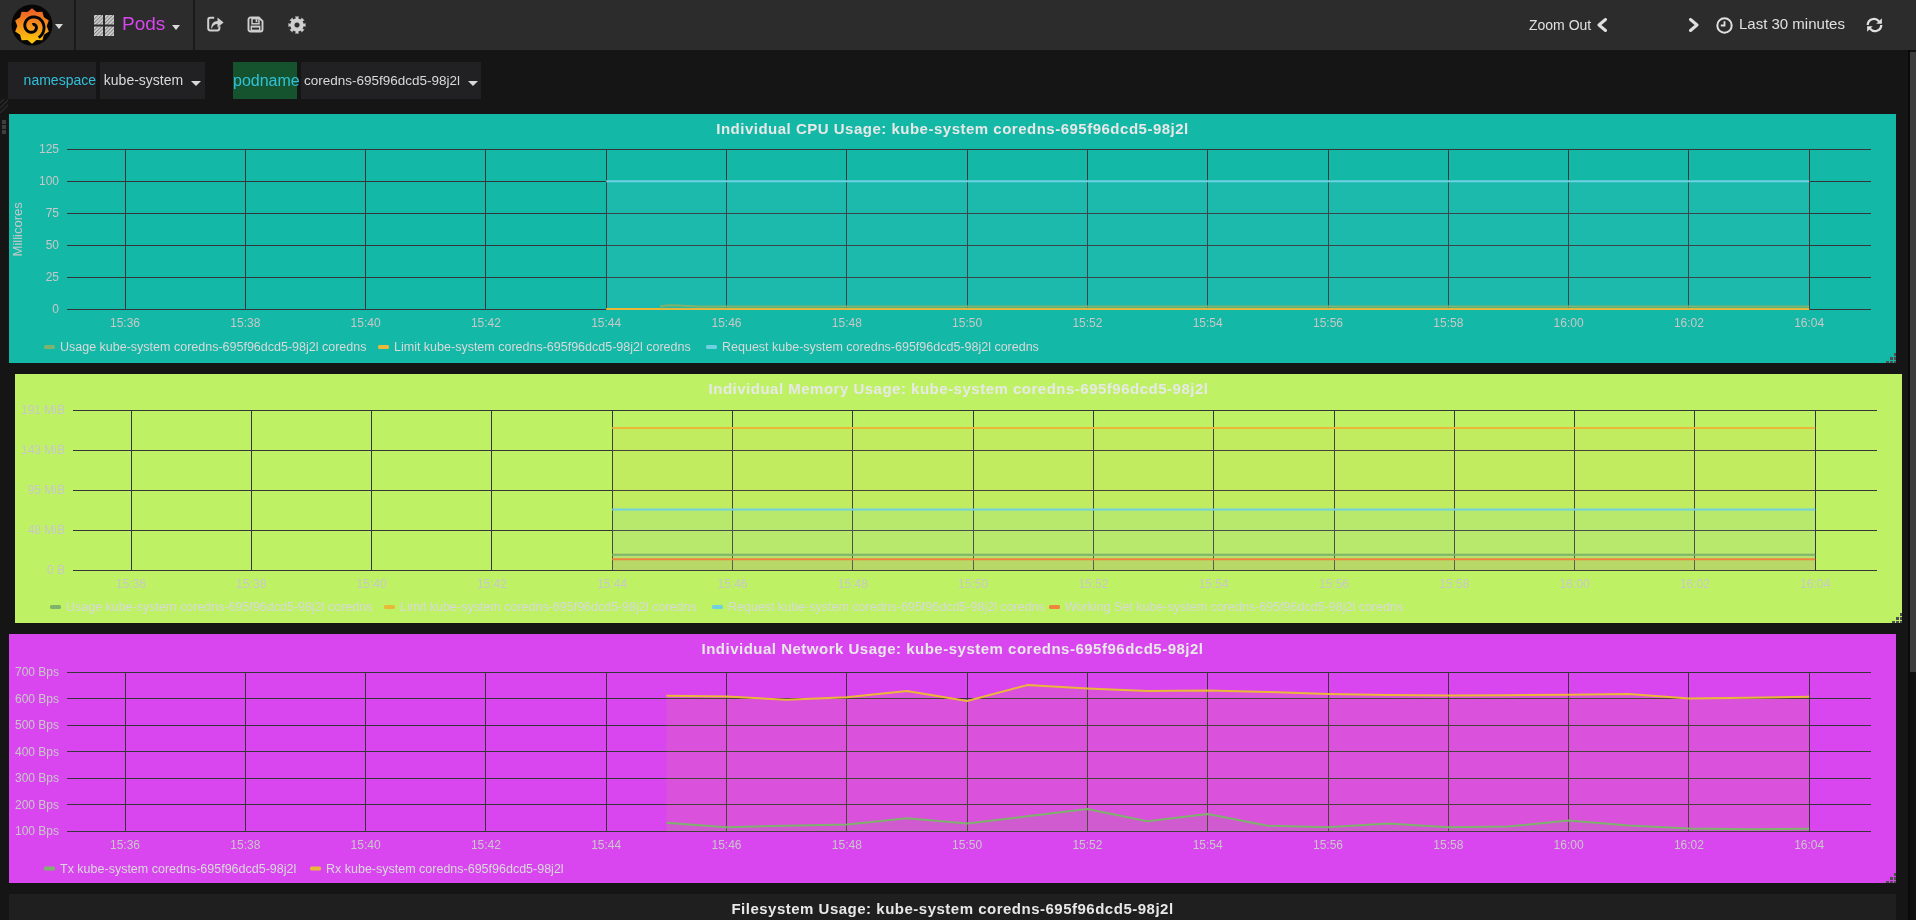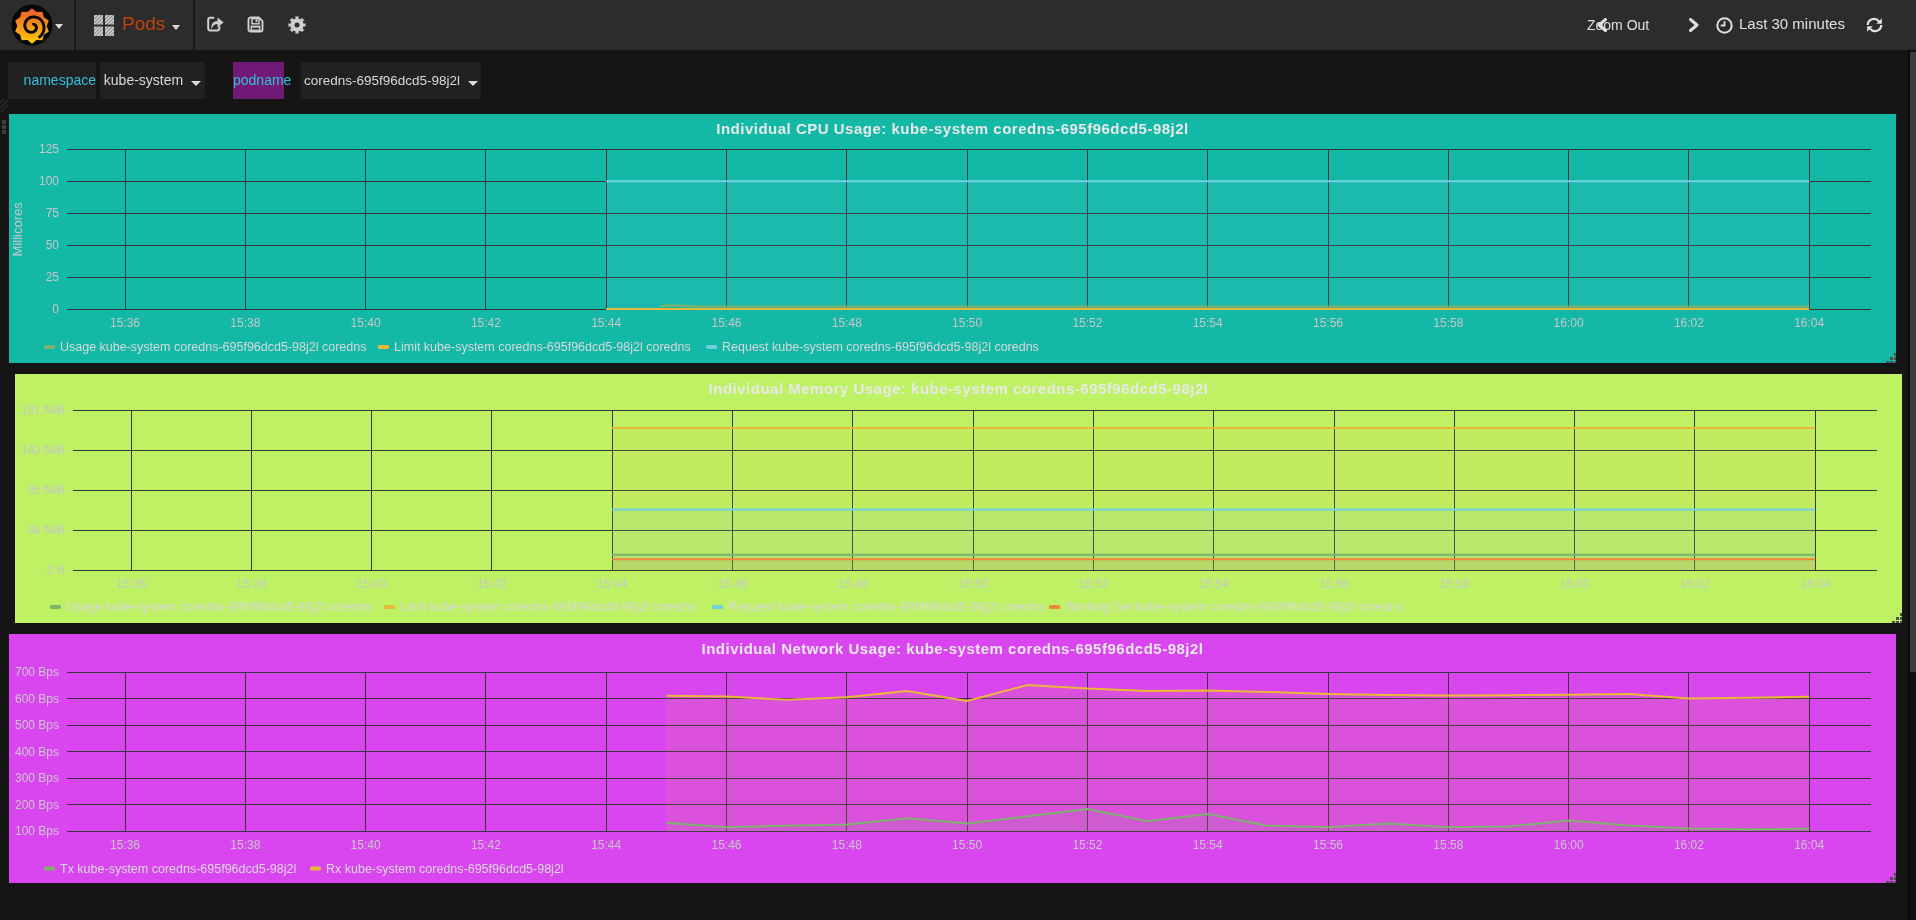--- a/index.html
+++ b/index.html
@@ -23,56 +23,56 @@
         <pattern id="hatch" width="2.6" height="2.6" patternTransform="rotate(45)" patternUnits="userSpaceOnUse">
 <rect width="2.6" height="2.6" fill="#cccccc"></rect>
           <line x1="0" y1="0" x2="0" y2="2.6" stroke="#3a3a3a" stroke-width="0.9"></line>
         </pattern>
       </defs>
 <rect x="0" y="0" width="9" height="9.5" fill="url(#hatch)"></rect>
 <rect x="11" y="0" width="9" height="9.5" fill="url(#hatch)"></rect>
 <rect x="0" y="11.5" width="9" height="9.5" fill="url(#hatch)"></rect>
 <rect x="11" y="11.5" width="9" height="9.5" fill="url(#hatch)"></rect>
 </svg>
-<span class="abs" style="left:122px;top:13px;font-size:19px;color:#c2410c">Pods</span>
+<span class="abs" style="left:122px;top:13px;font-size:19px;color:#d946ef">Pods</span>
 <div style="position:absolute;left:171.5px;top:24.5px;width:0;height:0;border-left:4.7px solid transparent;border-right:4.7px solid transparent;border-top:5.2px solid #d8d9da"></div>
 <div class="abs" style="left:193px;top:0;width:2px;height:50px;background:#1a1a1a"></div>
 <svg width="18" height="17" viewBox="0 0 18 17" style="position:absolute;left:206px;top:15px">
 <path d="M8.2 2.8 H4.3 Q2.2 2.8 2.2 4.9 V13.3 Q2.2 15.4 4.3 15.4 H11.3 Q13.4 15.4 13.4 13.3 V11.2" fill="none" stroke="#cfcfcf" stroke-width="2"></path>
 <path d="M5.2 13.4 C5.4 8.2 7.9 6.2 11.5 6.0 L11.5 2.4 L17.6 7.5 L11.5 12.6 L11.5 9.1 C8.6 9.3 6.7 10.5 5.9 13.4 Z" fill="#cfcfcf"></path>
 </svg>
 <svg width="17" height="17" viewBox="0 0 17 17" style="position:absolute;left:247px;top:16px">
 <path d="M1.5 3.5 a2 2 0 0 1 2 -2 H11.8 L15.5 5.2 V13.5 a2 2 0 0 1 -2 2 H3.5 a2 2 0 0 1 -2 -2 Z" fill="none" stroke="#cfcfcf" stroke-width="1.9"></path>
 <rect x="5" y="2.6" width="7" height="5.2" fill="none" stroke="#cfcfcf" stroke-width="1.5"></rect>
 <rect x="8.6" y="3.2" width="1.8" height="3" fill="#cfcfcf"></rect>
 <rect x="3.6" y="9.6" width="9.8" height="5.9" fill="#cfcfcf"></rect>
 <rect x="5" y="11.6" width="7" height="2" fill="#2c2c2c"></rect>
 </svg>
 <svg width="18" height="18" viewBox="-9 -9 18 18" style="position:absolute;left:288px;top:16px">
 <path d="M-2.09 -8.55 L2.09 -8.55 L1.05 -6.82 L4.08 -5.56 L4.57 -7.52 L7.52 -4.57 L5.56 -4.08 L6.82 -1.05 L8.55 -2.09 L8.55 2.09 L6.82 1.05 L5.56 4.08 L7.52 4.57 L4.57 7.52 L4.08 5.56 L1.05 6.82 L2.09 8.55 L-2.09 8.55 L-1.05 6.82 L-4.08 5.56 L-4.57 7.52 L-7.52 4.57 L-5.56 4.08 L-6.82 1.05 L-8.55 2.09 L-8.55 -2.09 L-6.82 -1.05 L-5.56 -4.08 L-7.52 -4.57 L-4.57 -7.52 L-4.08 -5.56 L-1.05 -6.82 Z M0.00 -2.60 a2.6 2.6 0 1 0 0.01 0 Z" fill="#cfcfcf" fill-rule="evenodd"></path>
 </svg>
 <svg width="12" height="14" viewBox="0 0 12 14" style="position:absolute;left:1596px;top:18px">
 <path d="M9.5 1.5 L3 7 L9.5 12.5" fill="none" stroke="#e0e0e0" stroke-width="3" stroke-linecap="round" stroke-linejoin="round"></path>
     </svg>
-<span class="abs" style="left:1587px;top:17px;font-size:14px;color:#e0e0e0">Zoom Out</span>
+<span class="abs" style="left:1529px;top:17px;font-size:14px;color:#e0e0e0">Zoom Out</span>
 <svg width="12" height="14" viewBox="0 0 12 14" style="position:absolute;left:1688px;top:18px">
 <path d="M2.5 1.5 L9 7 L2.5 12.5" fill="none" stroke="#e0e0e0" stroke-width="3" stroke-linecap="round" stroke-linejoin="round"></path>
     </svg>
 <svg width="17" height="17" viewBox="0 0 17 17" style="position:absolute;left:1716px;top:17px">
 <circle cx="8.5" cy="8.5" r="7.2" fill="none" stroke="#e0e0e0" stroke-width="2"></circle>
 <path d="M8.5 4.2 V8.5 H4.8" fill="none" stroke="#e0e0e0" stroke-width="1.8"></path>
 </svg>
 <span class="abs" style="left:1739px;top:15px;font-size:15px;color:#e0e0e0">Last 30 minutes</span>
 <svg width="19" height="18" viewBox="0 0 18 17" style="position:absolute;left:1865px;top:16px">
 <path d="M1.5 8.5 a7 7 0 0 1 12.4 -4.3 L16 2 V7.4 H10.6 L12.4 5.6 A5 5 0 0 0 3.6 8.5 Z" fill="#e0e0e0"></path>
 <path d="M16.5 8.5 a7 7 0 0 1 -12.4 4.3 L2 15 V9.6 H7.4 L5.6 11.4 A5 5 0 0 0 14.4 8.5 Z" fill="#e0e0e0"></path>
 </svg>
 <div class="abs" style="left:8px;top:62px;width:88px;height:37px;background:#212124;line-height:37px;text-align:right;font-size:14px"><span style="color:#31c0d8">namespace</span></div>
 <div class="abs" style="left:100px;top:62px;width:105px;height:37px;background:#212124;line-height:37px;text-align:center;font-size:14px"><span style="color:#d8d9da">kube-system</span><span style="display:inline-block;width:0;height:0;border-left:5px solid transparent;border-right:5px solid transparent;border-top:5.5px solid #d8d9da;margin-left:8px;vertical-align:middle;position:relative;top:2px"></span></div>
-<div class="abs" style="left:233px;top:62px;width:51px;height:37px;background:#701a75;line-height:37px;text-align:center;font-size:14px"><span style="color:#31c0d8">podname</span></div>
+<div class="abs" style="left:233px;top:62px;width:64px;height:37px;background:#14532d;line-height:37px;text-align:center;font-size:16px"><span style="color:#31c0d8">podname</span></div>
 <div class="abs" style="left:301px;top:62px;width:180px;height:37px;background:#212124;line-height:37px;text-align:center;font-size:14px"><span style="color:#d8d9da;font-size:13.5px">coredns-695f96dcd5-98j2l</span><span style="display:inline-block;width:0;height:0;border-left:5px solid transparent;border-right:5px solid transparent;border-top:5.5px solid #d8d9da;margin-left:8px;vertical-align:middle;position:relative;top:2px"></span></div>
 <div class="abs" style="left:9px;top:114px;width:1887px;height:249px;background:#14b8a6">
       <svg width="1887" height="249" viewBox="0 0 1887 249" style="position:absolute;left:0;top:0">
 <text x="943.5" y="20" text-anchor="middle" font-family="Liberation Sans, sans-serif" font-size="15" font-weight="bold" letter-spacing="0.5" fill="#e8e8e8">Individual CPU Usage: kube-system coredns-695f96dcd5-98j2l</text>
 <g shape-rendering="crispEdges" stroke="#35353a" stroke-width="1">
 <line x1="58" y1="35.3" x2="1862" y2="35.3"></line>
 <line x1="58" y1="67.3" x2="1862" y2="67.3"></line>
 <line x1="58" y1="99.3" x2="1862" y2="99.3"></line>
 <line x1="58" y1="131.3" x2="1862" y2="131.3"></line>
 <line x1="58" y1="163.3" x2="1862" y2="163.3"></line>
@@ -268,20 +268,25 @@
 <g fill="#4f4f52">
 <rect x="1885" y="239" width="3" height="3"></rect>
 <rect x="1881" y="243" width="3" height="3"></rect>
 <rect x="1885" y="243" width="3" height="3"></rect>
 <rect x="1877" y="247" width="3" height="3"></rect>
 <rect x="1881" y="247" width="3" height="3"></rect>
 <rect x="1885" y="247" width="3" height="3"></rect>
 </g>
 </svg>
     </div>
+<div class="abs" style="left:9px;top:894px;width:1887px;height:26px;background:#1f1f20">
+      <svg width="1887" height="26" viewBox="0 0 1887 26" style="position:absolute;left:0;top:0">
+        <text x="943.5" y="20" text-anchor="middle" font-family="Liberation Sans, sans-serif" font-size="15" font-weight="bold" letter-spacing="0.5" fill="#e8e8e8">Filesystem Usage: kube-system coredns-695f96dcd5-98j2l</text>
+      </svg>
+    </div>
 <div class="abs" style="left:2px;top:120px;width:4px;height:4px;background:#3f3f3f"></div>
 <div class="abs" style="left:2px;top:125px;width:4px;height:4px;background:#3f3f3f"></div>
 <div class="abs" style="left:2px;top:130px;width:4px;height:4px;background:#3f3f3f"></div>
 <svg class="abs" style="left:0;top:99px" width="8" height="14" viewBox="0 0 8 14">
       <g stroke="#2e2e2e" stroke-width="1.2">
         <line x1="-2" y1="6" x2="8" y2="-4"></line>
         <line x1="-2" y1="11" x2="8" y2="1"></line>
         <line x1="-2" y1="16" x2="8" y2="6"></line>
       </g>
     </svg>

